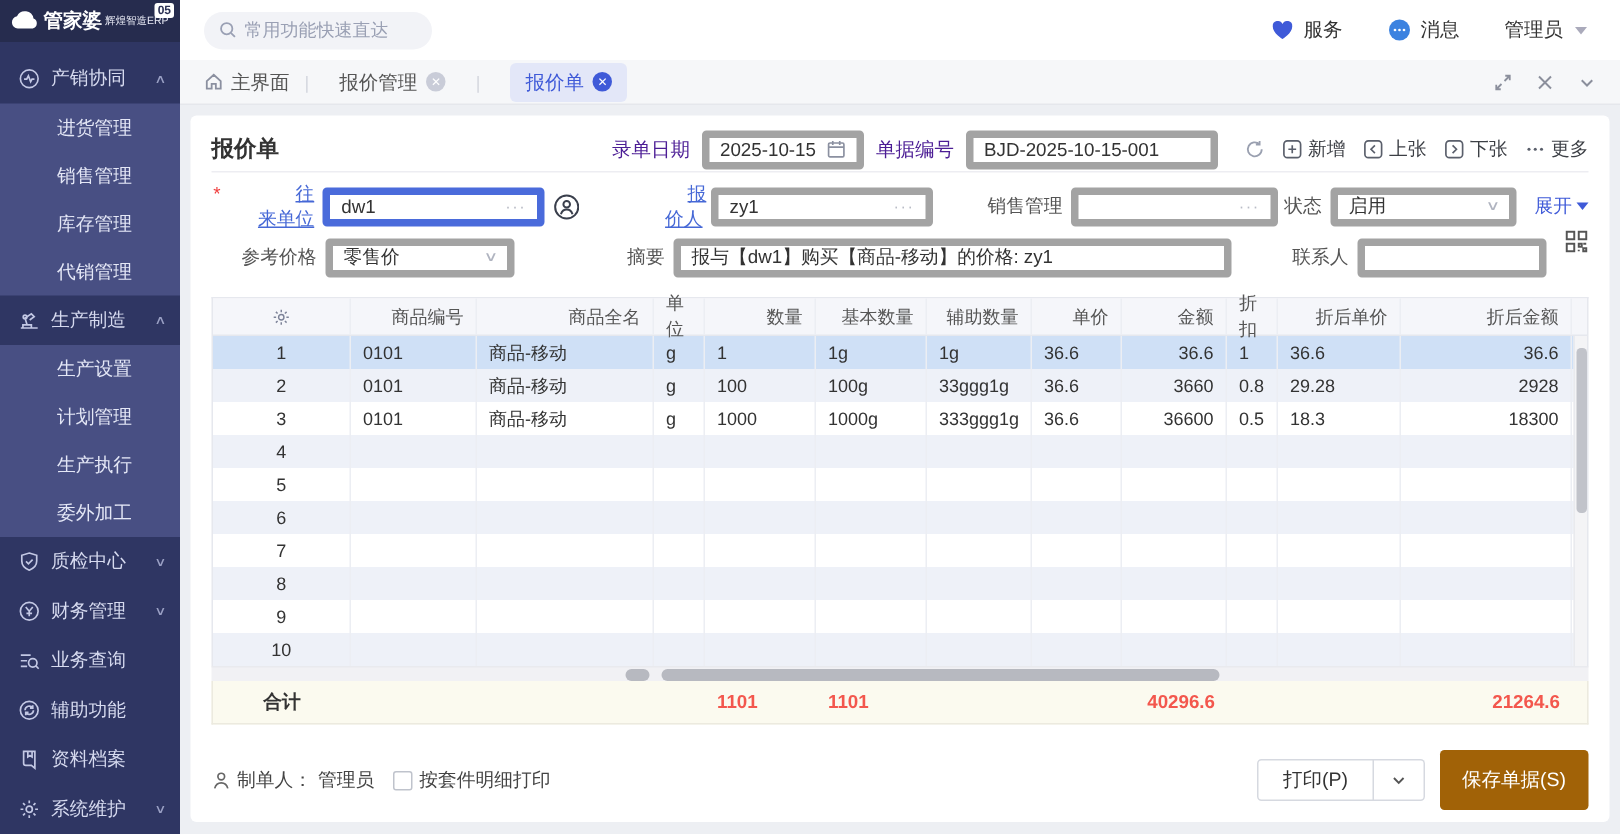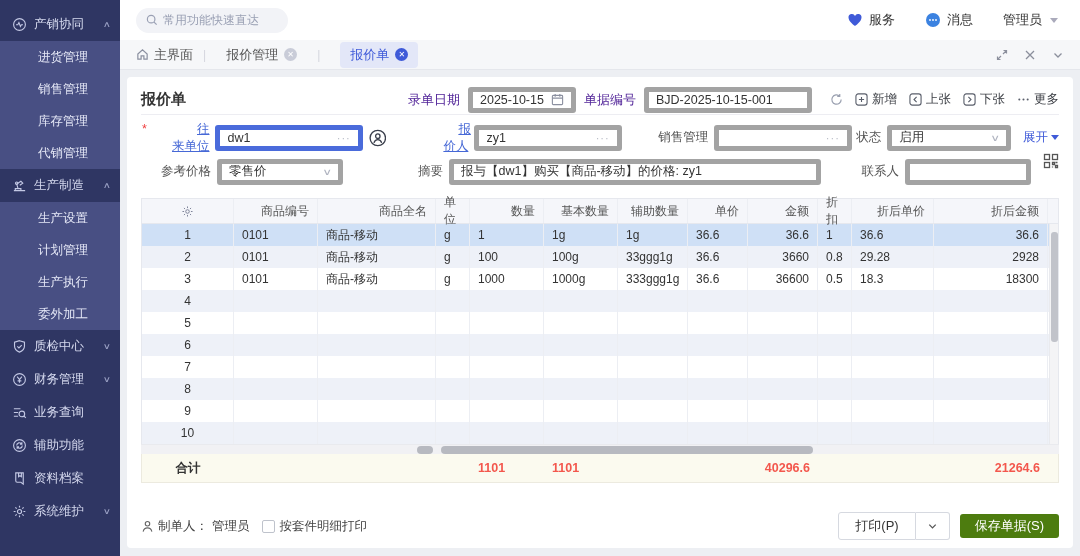--- a/index.html
+++ b/index.html
@@ -99,28 +99,36 @@
 
   
   .card-footer { margin-top:auto; display:flex; align-items:center; padding-top:8px; flex-shrink:0; }
   .maker { display:flex; align-items:center; gap:4px; font-size:12.5px; color:#444; }
   .maker svg { width:13px; height:13px; color:#666; }
   .chk-wrap { display:flex; align-items:center; gap:5px; margin-left:12px; font-size:12.5px; color:#444; cursor:pointer; }
   .chk { width:13px; height:13px; border:1px solid #bfc3cc; border-radius:2px; background:#fff; }
   .footer-right { margin-left:auto; display:flex; align-items:center; }
   .btn-print { height:28px; padding:0 16px; background:#fff; border:1px solid #d6d9e0; border-radius:3px 0 0 3px; font-size:13px; color:#333; cursor:pointer; display:flex; align-items:center; }
   .btn-print-dd { height:28px; width:34px; background:#fff; border:1px solid #d6d9e0; border-left:none; border-radius:0 3px 3px 0; cursor:pointer; display:flex; align-items:center; justify-content:center; color:#555; font-size:10px; }
-  .btn-save { height:24px; padding:0 15px; margin-left:10px; background:#4d7c0f; border:none; border-radius:3px; font-size:13px; color:#fff; cursor:pointer; display:flex; align-items:center; }
+  .btn-save { height:40px; padding:0 15px; margin-left:10px; background:#a16207; border:none; border-radius:3px; font-size:13px; color:#fff; cursor:pointer; display:flex; align-items:center; }
 </style>
 </head>
 <body>
 
 <div class="app">
 
   <aside class="sidebar">
+    <div class="logo">
+      <svg class="cloud" viewBox="0 0 24 16">
+          <path d="M7 14a5 5 0 0 1-.6-9.9A7 7 0 0 1 19.6 6 4.2 4.2 0 0 1 19 14z" fill="#fff"></path>
+        </svg>
+      <span class="brand">管家婆</span>
+      <span class="product">辉煌智造ERP</span>
+      <span class="badge">05</span>
+    </div>
     <nav class="nav" id="sidebar-nav">
         <div class="nav-group-header">
           <span class="nav-icon">
             <svg viewBox="0 0 16 16" fill="none" stroke="currentColor" stroke-width="1.2">
               <circle cx="8" cy="8" r="6.3"></circle>
               <path d="M4.3 8.3h1.9l1.2-2.4 1.6 4.2 1-1.8h1.7"></path>
             </svg>
           </span>
           <span>产销协同</span>
           <span class="nav-caret">∧</span>

